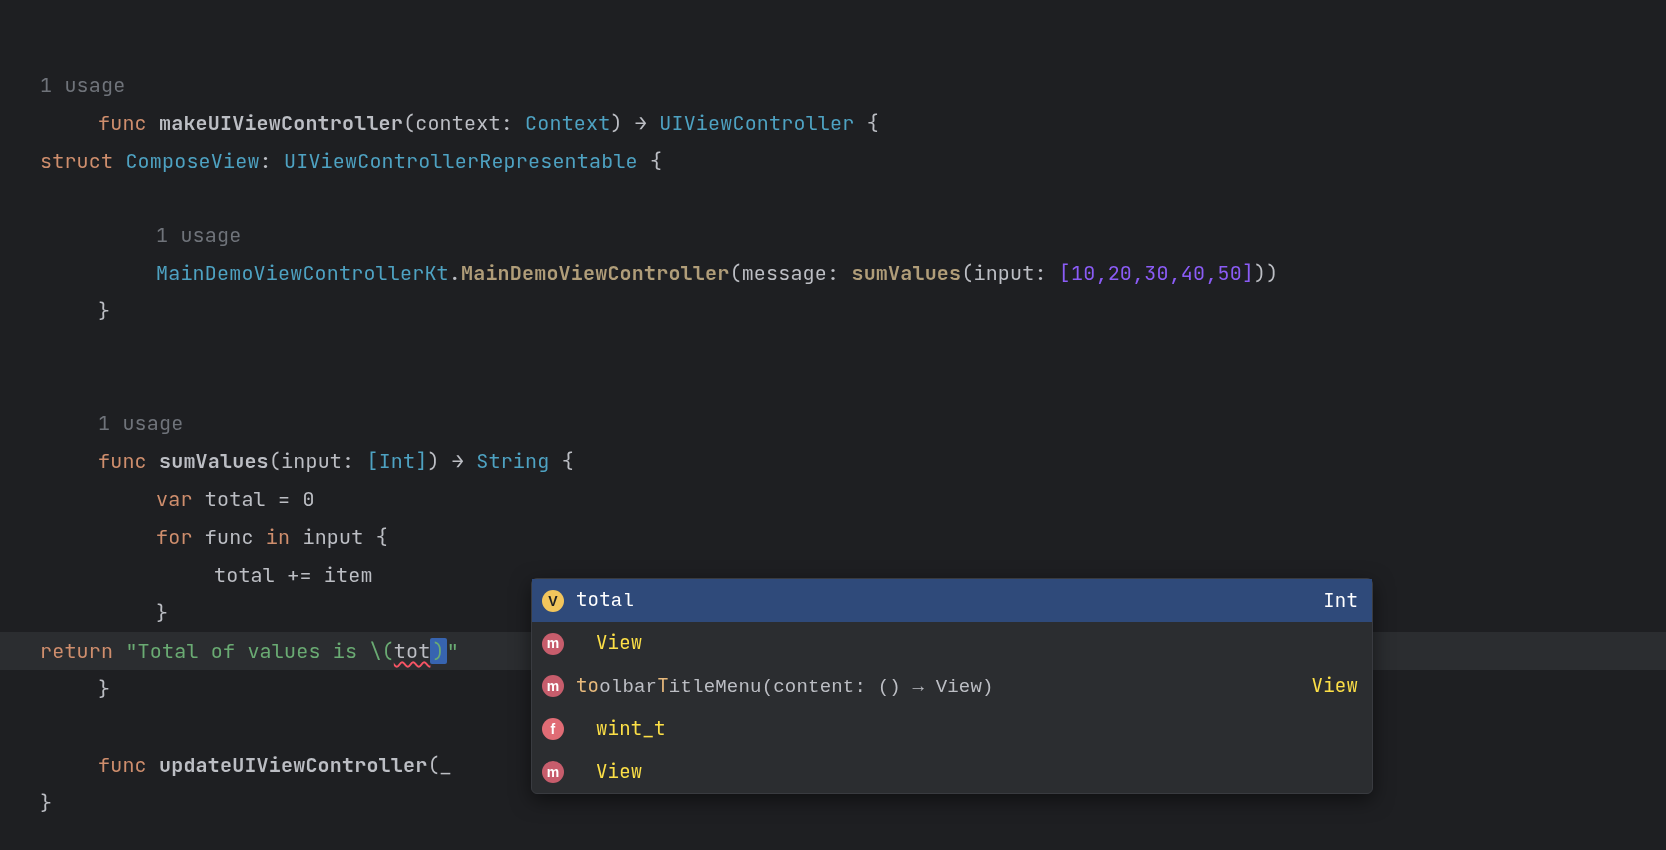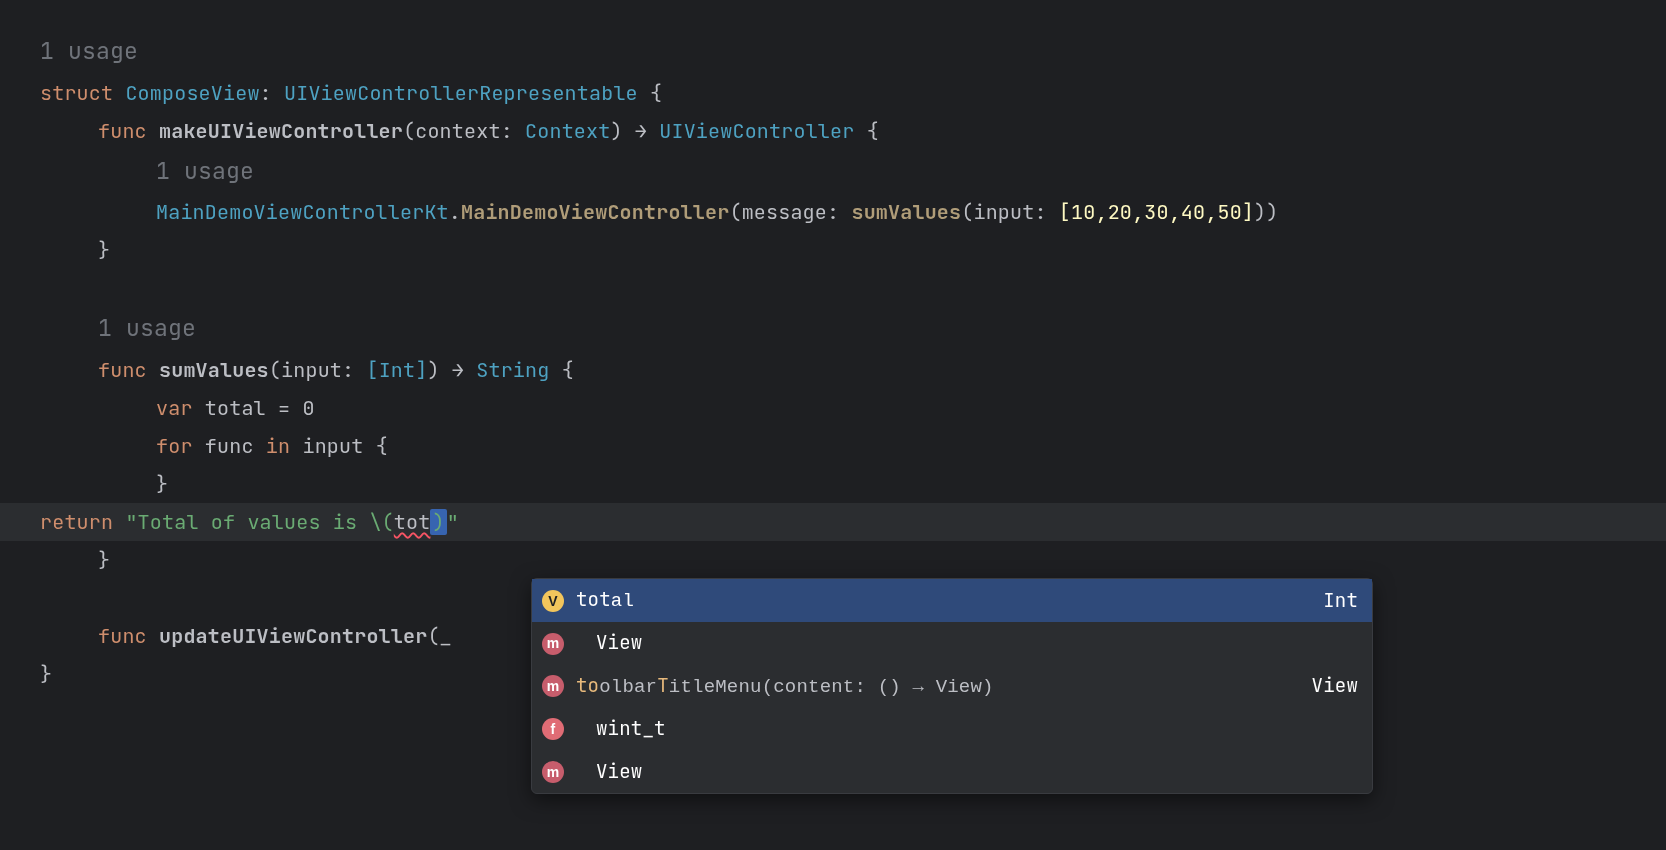--- a/index.html
+++ b/index.html
@@ -17,28 +17,29 @@
     position: relative;
     width: 100%;
     height: 100%;
     padding: 30px 40px;
     box-sizing: border-box;
     line-height: 1.9;
     letter-spacing: 0.01em;
   }
   .hint {
     color: #6f737a;
-    font-size: 23px;
+    font-size: 20px;
+    margin-top: 36px;
   }
   .kw { color: #cf8e6d; }
   .func-name { color: #bcbec4; font-weight: 600; }
   .type { color: #4ea2c2; }
   .str { color: #6aab73; }
   .param { color: #bcbec4; }
-  .num { color: #fef9c3; }
+  .num { color: #8b5cf6; }
   .punct { color: #bcbec4; }
   .member { color: #b09d79; font-weight: bold; }
   .argname { color: #bcbec4; text-align: center; }
   .line {
     white-space: pre;
   }
   .indent0 { padding-left: 0; }
   .indent1 { padding-left: 58px; }
   .indent2 { padding-left: 116px; }
   .indent3 { padding-left: 174px; }
@@ -93,53 +94,54 @@
     flex-shrink: 0;
     font-family: "Segoe UI", Arial, sans-serif;
     color: #1e1f22;
   }
   .ic-v { background: #f2c55c; }
   .ic-m { background: #c75d6c; color:#fff; }
   .ic-f { background: #e06c75; color:#fff; }
   .popup-label { flex: 1; color: #bcbec4; white-space: pre; }
   .popup-label .hl { color: #e8ba7c; }
   .popup-label .dim { color: #bcbec4; font-family: Liberation Mono, monospace; }
-  .popup-type { color: #ffffff; margin-left: 20px; }
+  .popup-type { color: #fde047; margin-left: 20px; }
   .popup-row.selected .popup-label,
   .popup-row.selected .popup-label .hl,
   .popup-row.selected .popup-label .dim,
   .popup-row.selected .popup-type { color: #ffffff; }
 </style>
 </head>
 <body>
 
 <div class="editor">
 
   <div class="line indent0 hint">1 usage</div>
 
+  <div class="line indent1"><span class="kw">func</span> <span class="func-name">makeUIViewController</span><span class="punct">(</span><span class="param">context</span><span class="punct">:</span> <span class="type">Context</span><span class="punct">)</span> <span class="punct">→</span> <span class="type">UIViewController</span> <span class="punct">{</span></div>
+
   <div class="line indent0"><span class="kw">struct</span> <span class="type">ComposeView</span><span class="punct">:</span> <span class="type">UIViewControllerRepresentable</span> <span class="punct">{</span></div>
-
-  <div class="line indent1"><span class="kw">func</span> <span class="func-name">makeUIViewController</span><span class="punct">(</span><span class="param">context</span><span class="punct">:</span> <span class="type">Context</span><span class="punct">)</span> <span class="punct">→</span> <span class="type">UIViewController</span> <span class="punct">{</span></div>
 
   <div class="line indent2 hint">1 usage</div>
 
   <div class="line indent2"><span class="type">MainDemoViewControllerKt</span><span class="punct">.</span><span class="member">MainDemoViewController</span><span class="punct">(</span><span class="argname">message</span><span class="punct">:</span> <span class="member">sumValues</span><span class="punct">(</span><span class="argname">input</span><span class="punct">:</span> <span class="num">[10,20,30,40,50]</span><span class="punct">))</span></div>
 
   <div class="line indent1"><span class="punct">}</span></div>
 
   <div class="line">&nbsp;</div>
 
   <div class="line indent1 hint">1 usage</div>
 
   <div class="line indent1"><span class="kw">func</span> <span class="func-name">sumValues</span><span class="punct">(</span><span class="param">input</span><span class="punct">:</span> <span class="type">[Int]</span><span class="punct">)</span> <span class="punct">→</span> <span class="type">String</span> <span class="punct">{</span></div>
 
   <div class="line indent2"><span class="kw">var</span> <span>total</span> <span class="punct">= 0</span></div>
 
   <div class="line indent2"><span class="kw">for</span> <span>func</span> <span class="kw">in</span> <span>input</span> <span class="punct">{</span></div>
 
+  <div class="line indent3"><span>total += item</span></div>
 
   <div class="line indent2"><span class="punct">}</span></div>
 
   <div class="line indent2 active-line"><span class="kw">return</span> <span class="str">"Total of values is \(</span><span class="squiggle">tot</span><span class="str caret-box">)</span><span class="str">"</span></div>
 
   <div class="line indent1"><span class="punct">}</span></div>
 
   <div class="line">&nbsp;</div>
 
   <div class="line indent1"><span class="kw">func</span> <span class="func-name">updateUIViewController</span><span class="punct">(_</span></div>

